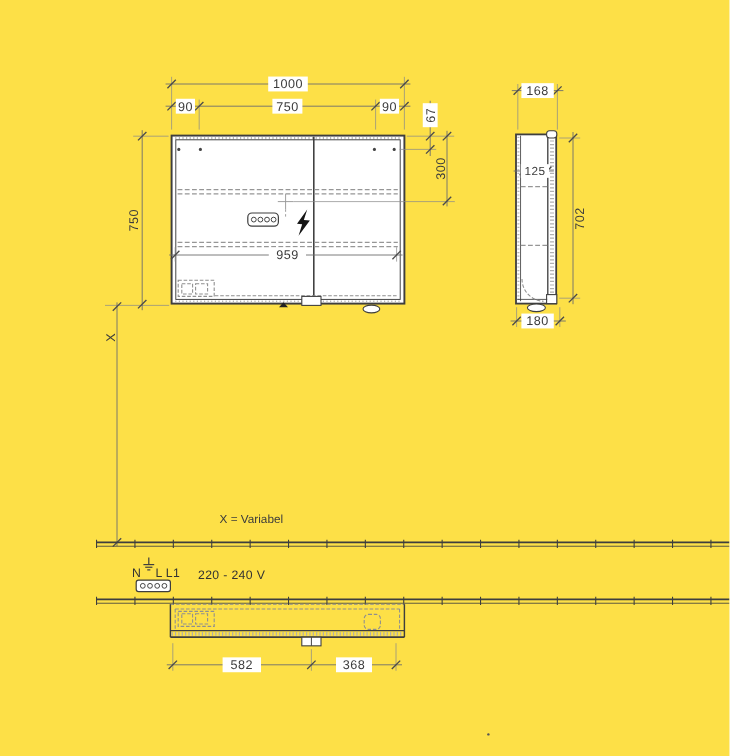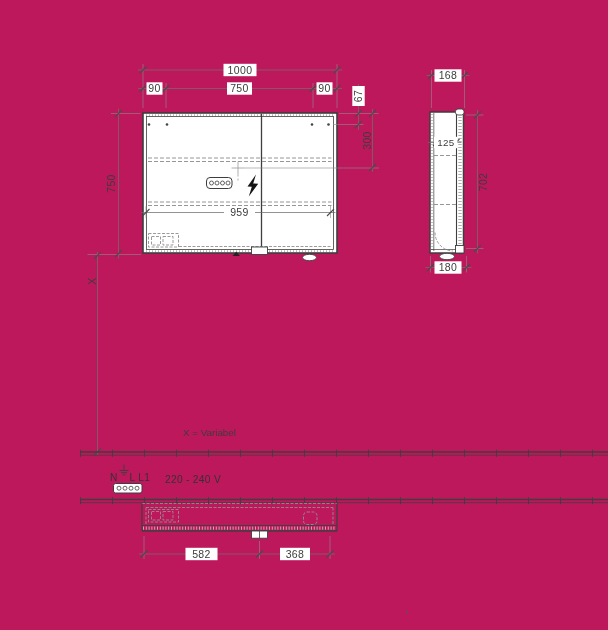--- a/index.html
+++ b/index.html
@@ -1,16 +1,16 @@
 <!DOCTYPE html>
 <html><head>
 <meta charset="utf-8">
 <style>
   html,body { margin:0; padding:0; background:#fff; }
-  .canvas { position:relative; width:608px; height:630px; background:#be185d; overflow:hidden; }
+  .canvas { position:relative; width:608px; height:630px; background:#fde047; overflow:hidden; }
   svg { display:block; }
   .dim  { font-family:"Liberation Sans", sans-serif; font-size:10.5px; fill:#3c3c3c; letter-spacing:.4px; }
   .dim-sm { font-family:"Liberation Sans", sans-serif; font-size:9.8px; fill:#3c3c3c; letter-spacing:.3px; }
   .note { font-family:"Liberation Sans", sans-serif; font-size:9.8px; fill:#3c3c3c; }
   .elec { font-family:"Liberation Sans", sans-serif; font-size:10.2px; fill:#333; letter-spacing:.3px; }
   .geo    { stroke:#3e3e3e; fill:none; }
   .geofill{ stroke:#3e3e3e; fill:#ffffff; }
   .dimline{ stroke:#6e6e6e; stroke-width:.75; fill:none; }
   .tick   { stroke:#4a4a4a; stroke-width:1.1; }
   .ext    { stroke:#8a8a8a; stroke-width:.6; fill:none; }

